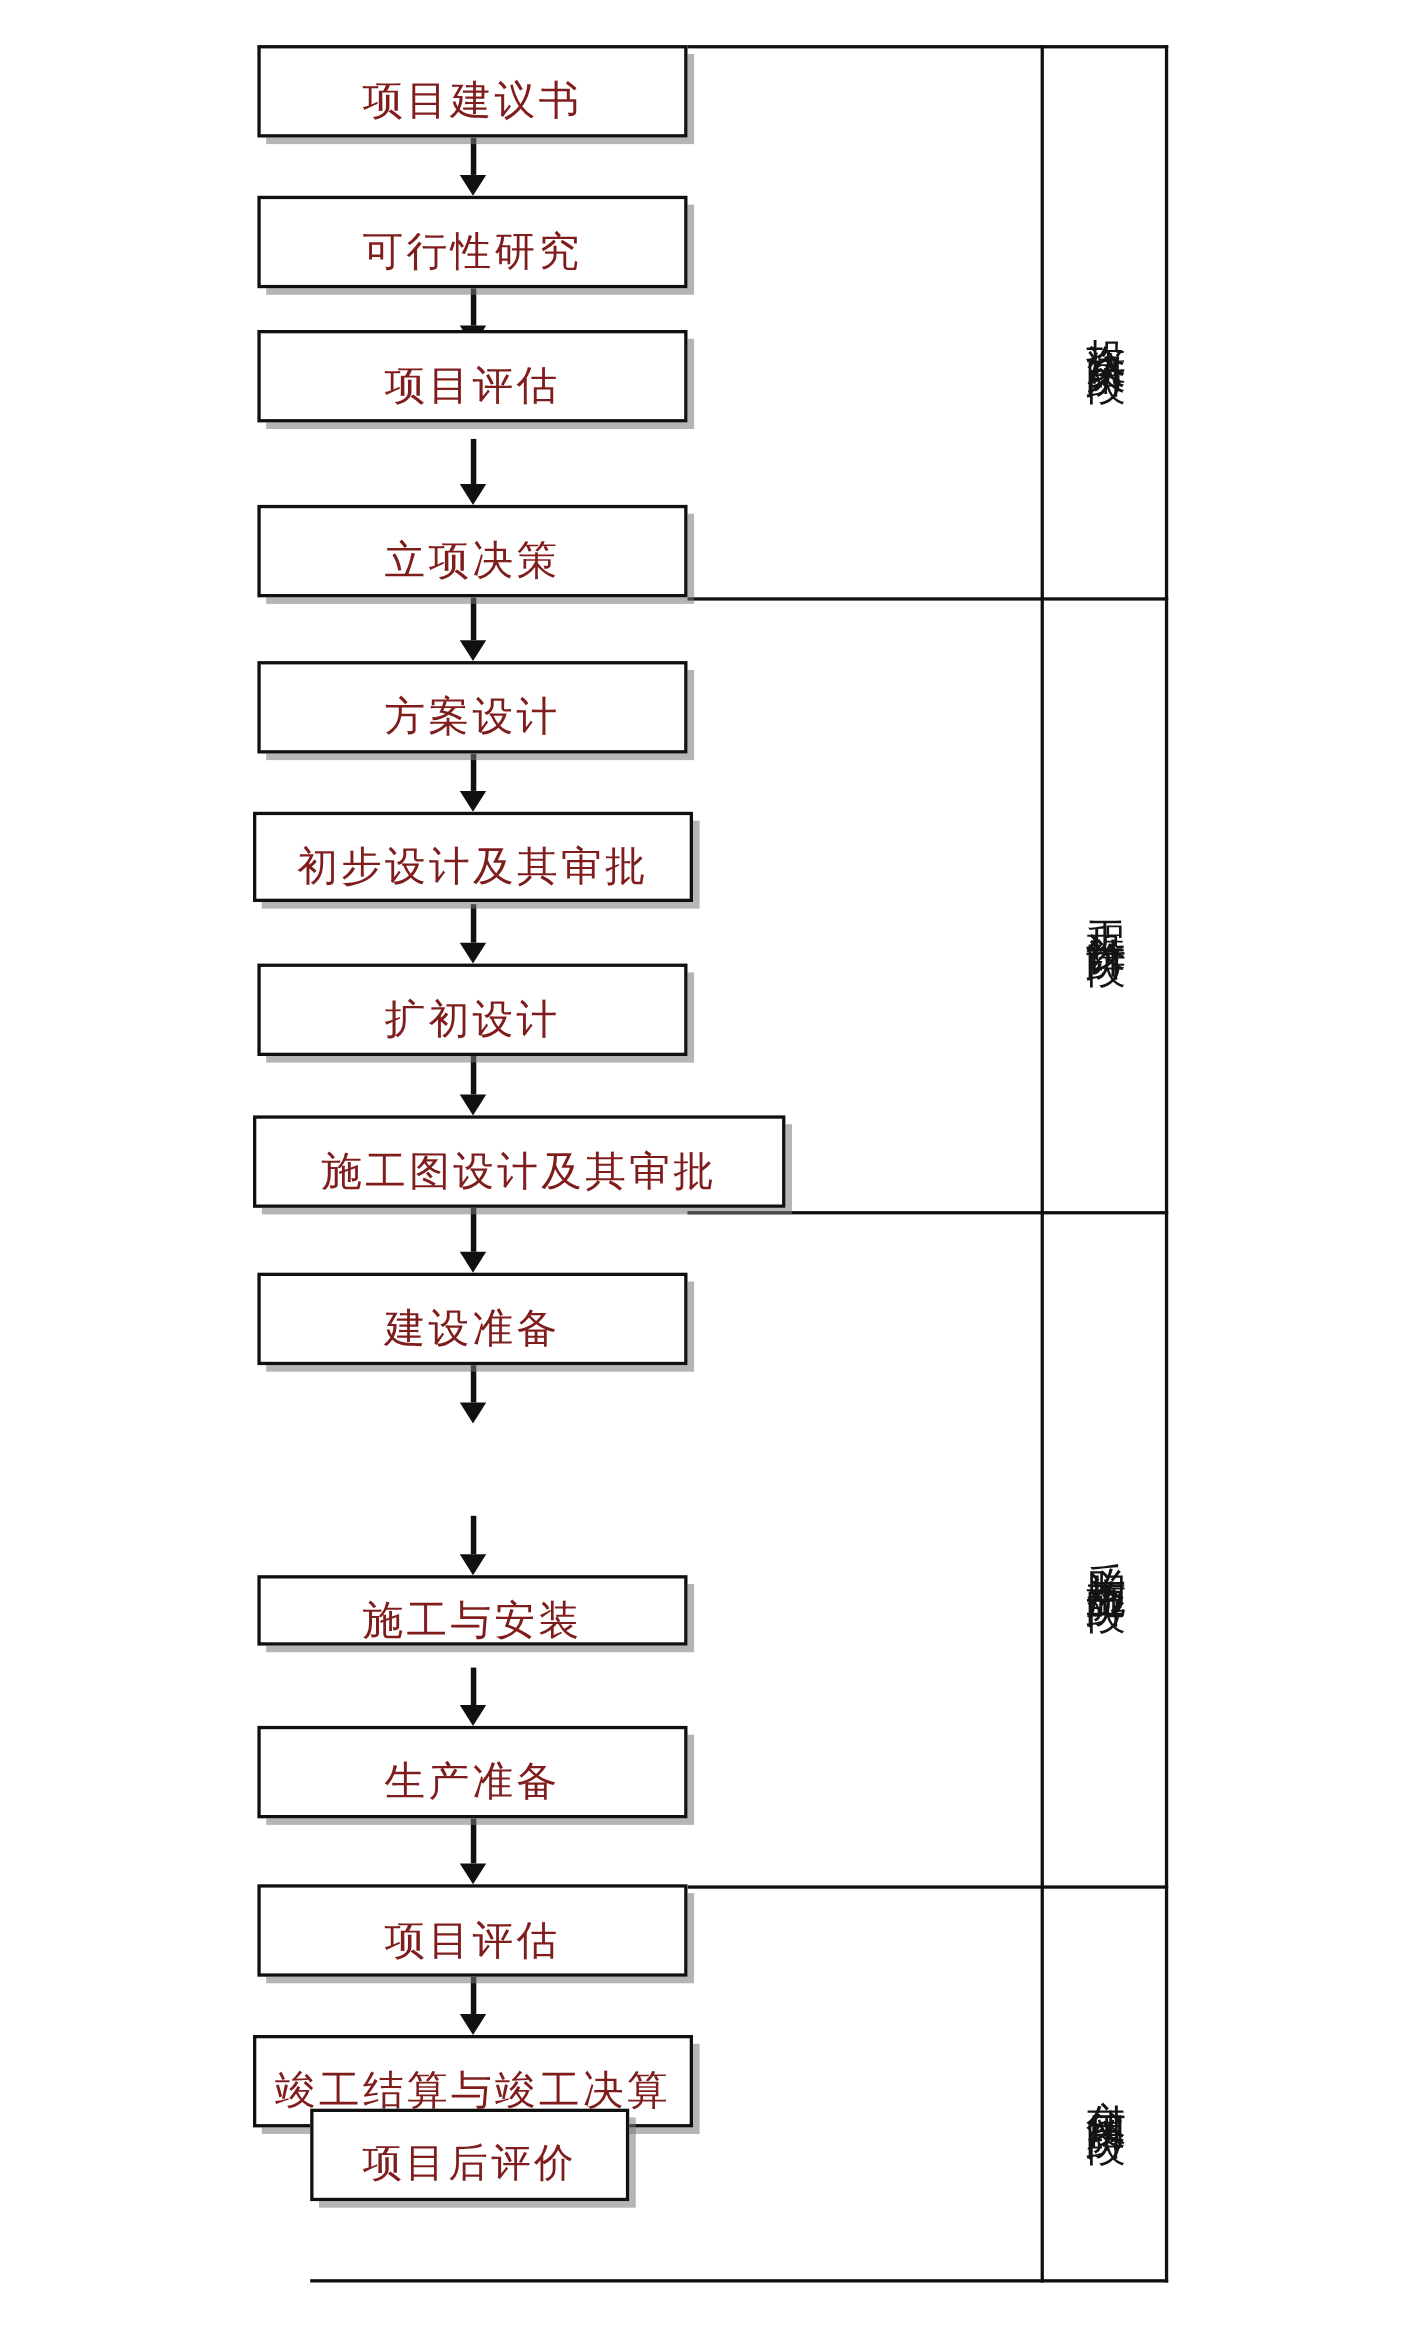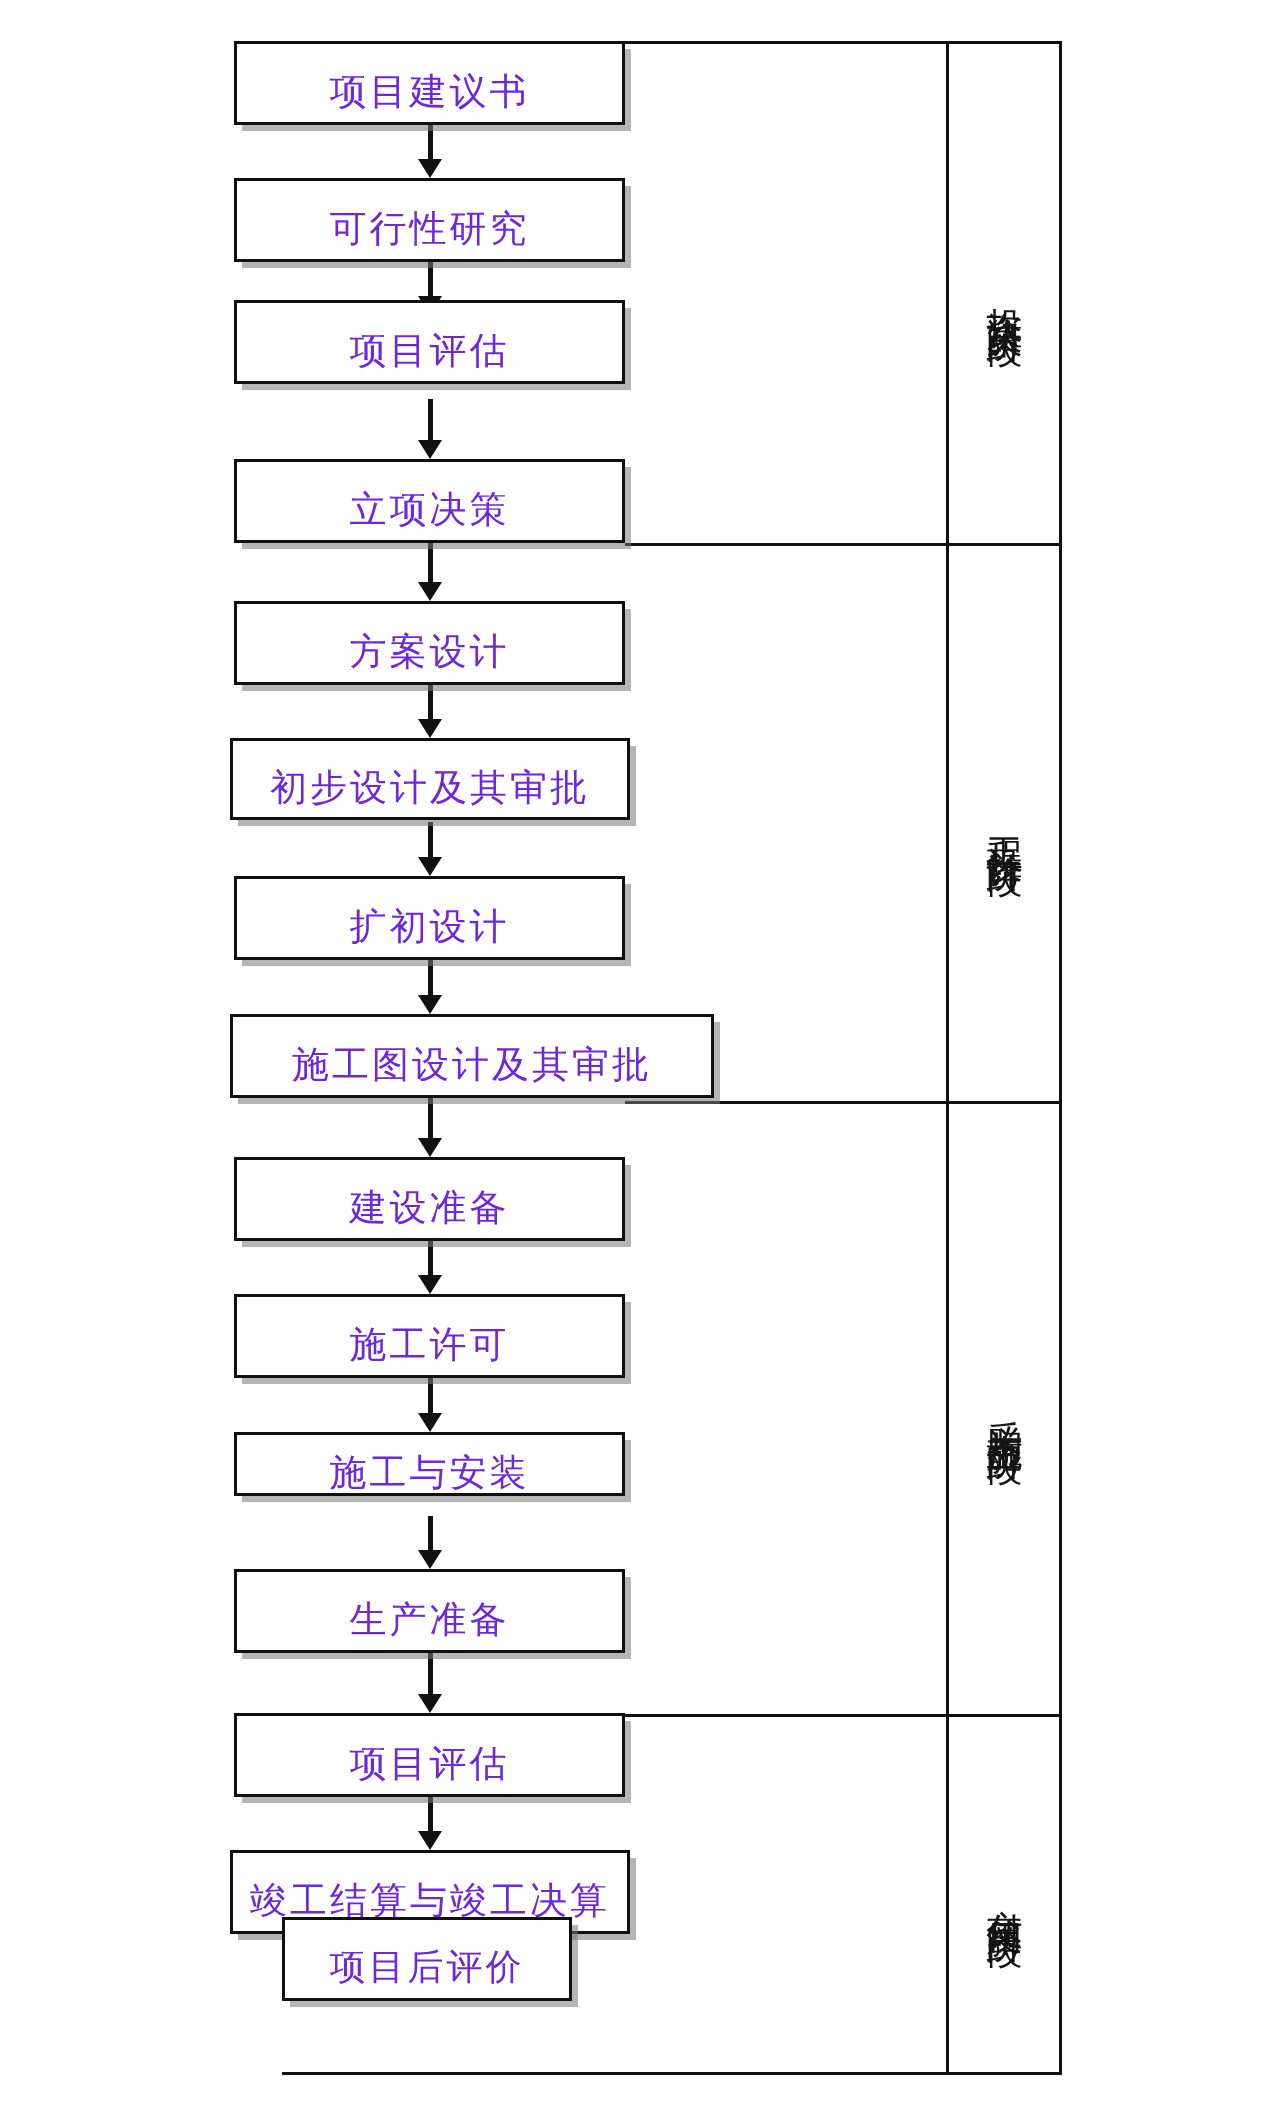--- a/index.html
+++ b/index.html
@@ -27,21 +27,21 @@
     box-shadow: 7px 7px 0 -1px rgba(120,120,120,0.55);
     display: flex;
     align-items: center;
     justify-content: center;
     z-index: 6;
   }
   .node .label {
     font-family: "DejaVu Serif", "Liberation Serif", serif;
     font-size: 37px;
     line-height: 1;
-    color: #6d28d9;
+    color: #7f1d1d;
     letter-spacing: 3px;
     white-space: nowrap;
     margin-top: 16px;
   }
   .node.narrow .label { font-size: 36px; }
 
   
   .arrow {
     position: absolute;
     z-index: 4;
@@ -142,23 +142,20 @@
   </div>
 
   <div class="node" style="left:230px; top:1014px; width:484px; height:84px;">
     <span class="label">施工图设计及其审批</span>
   </div>
 
   <div class="node" style="left:234px; top:1157px; width:391px; height:84px;">
     <span class="label">建设准备</span>
   </div>
 
-  <div class="node" style="left:234px; top:1294px; width:391px; height:84px;">
-    <span class="label">施工许可</span>
-  </div>
 
   <div class="node" style="left:234px; top:1432px; width:391px; height:64px;">
     <span class="label">施工与安装</span>
   </div>
 
   <div class="node" style="left:234px; top:1569px; width:391px; height:84px;">
     <span class="label">生产准备</span>
   </div>
 
   <div class="node" style="left:234px; top:1713px; width:391px; height:84px;">

